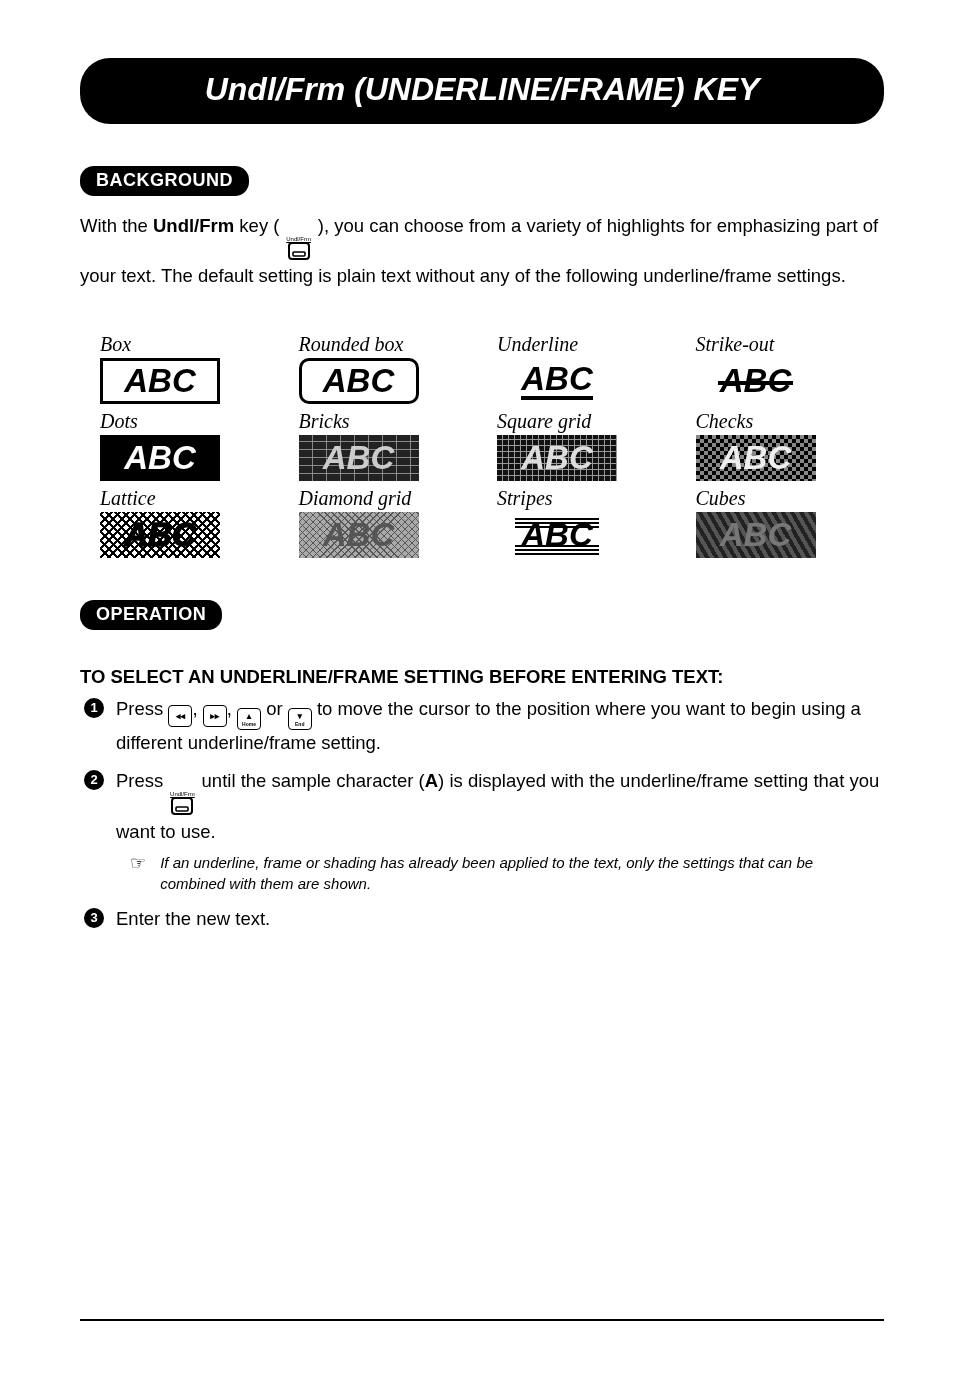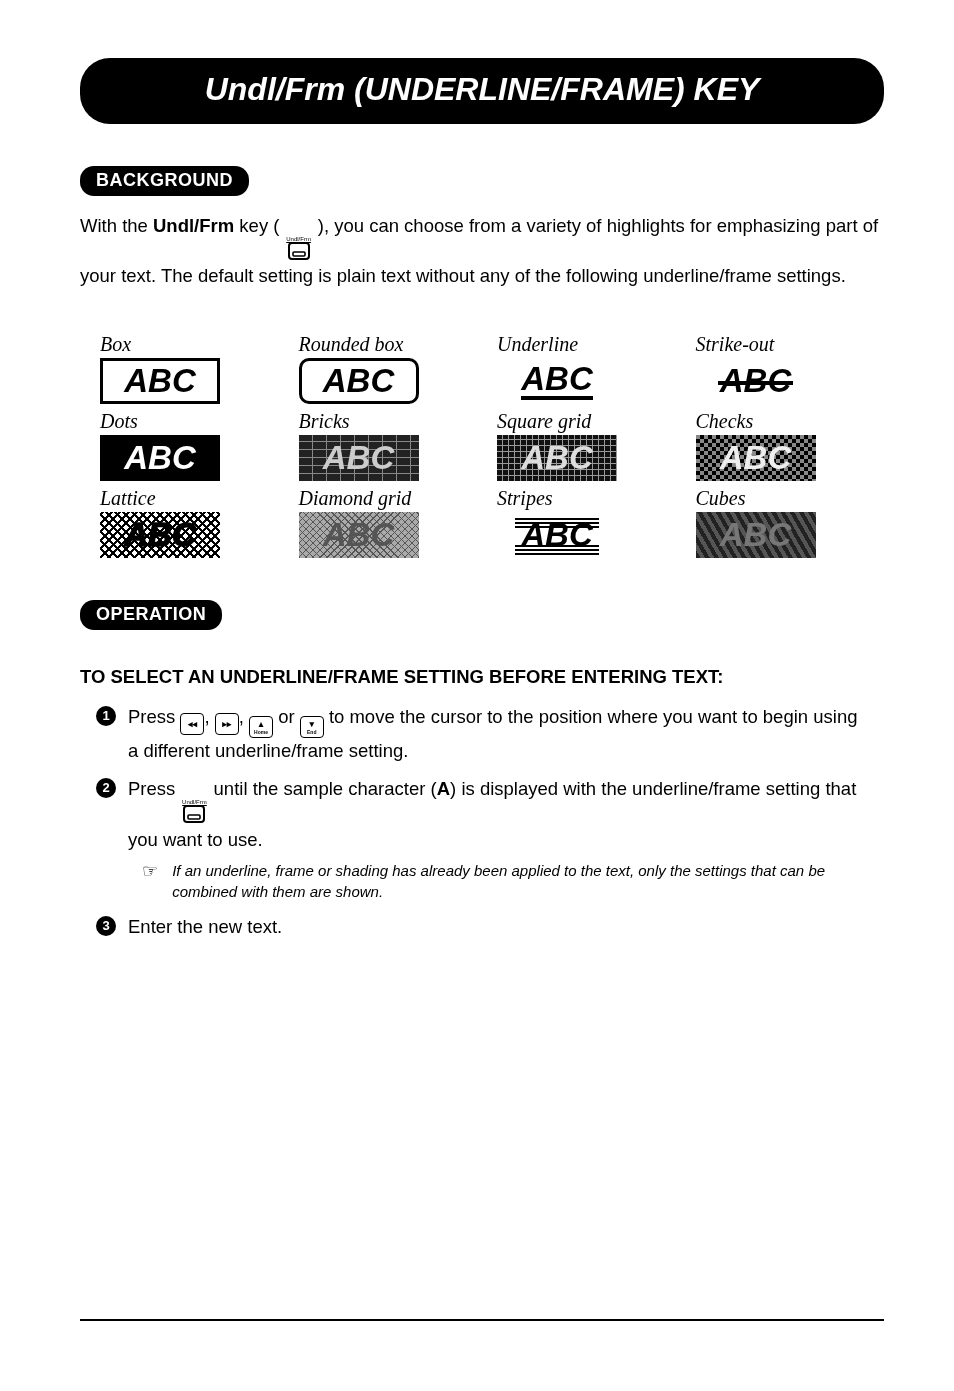--- a/index.html
+++ b/index.html
@@ -179,21 +179,21 @@
   }
   
   .op-heading {
     font-weight: bold;
     font-size: 18.5px;
     margin: 18px 0 8px 0;
   }
   ol.steps {
     list-style: none;
     padding: 0;
-    margin: 16px;
+    margin: 4px;
     counter-reset: step;
   }
   ol.steps > li {
     position: relative;
     padding-left: 32px;
     font-size: 18.5px;
     line-height: 1.4;
     margin-bottom: 12px;
   }
   ol.steps > li::before {

